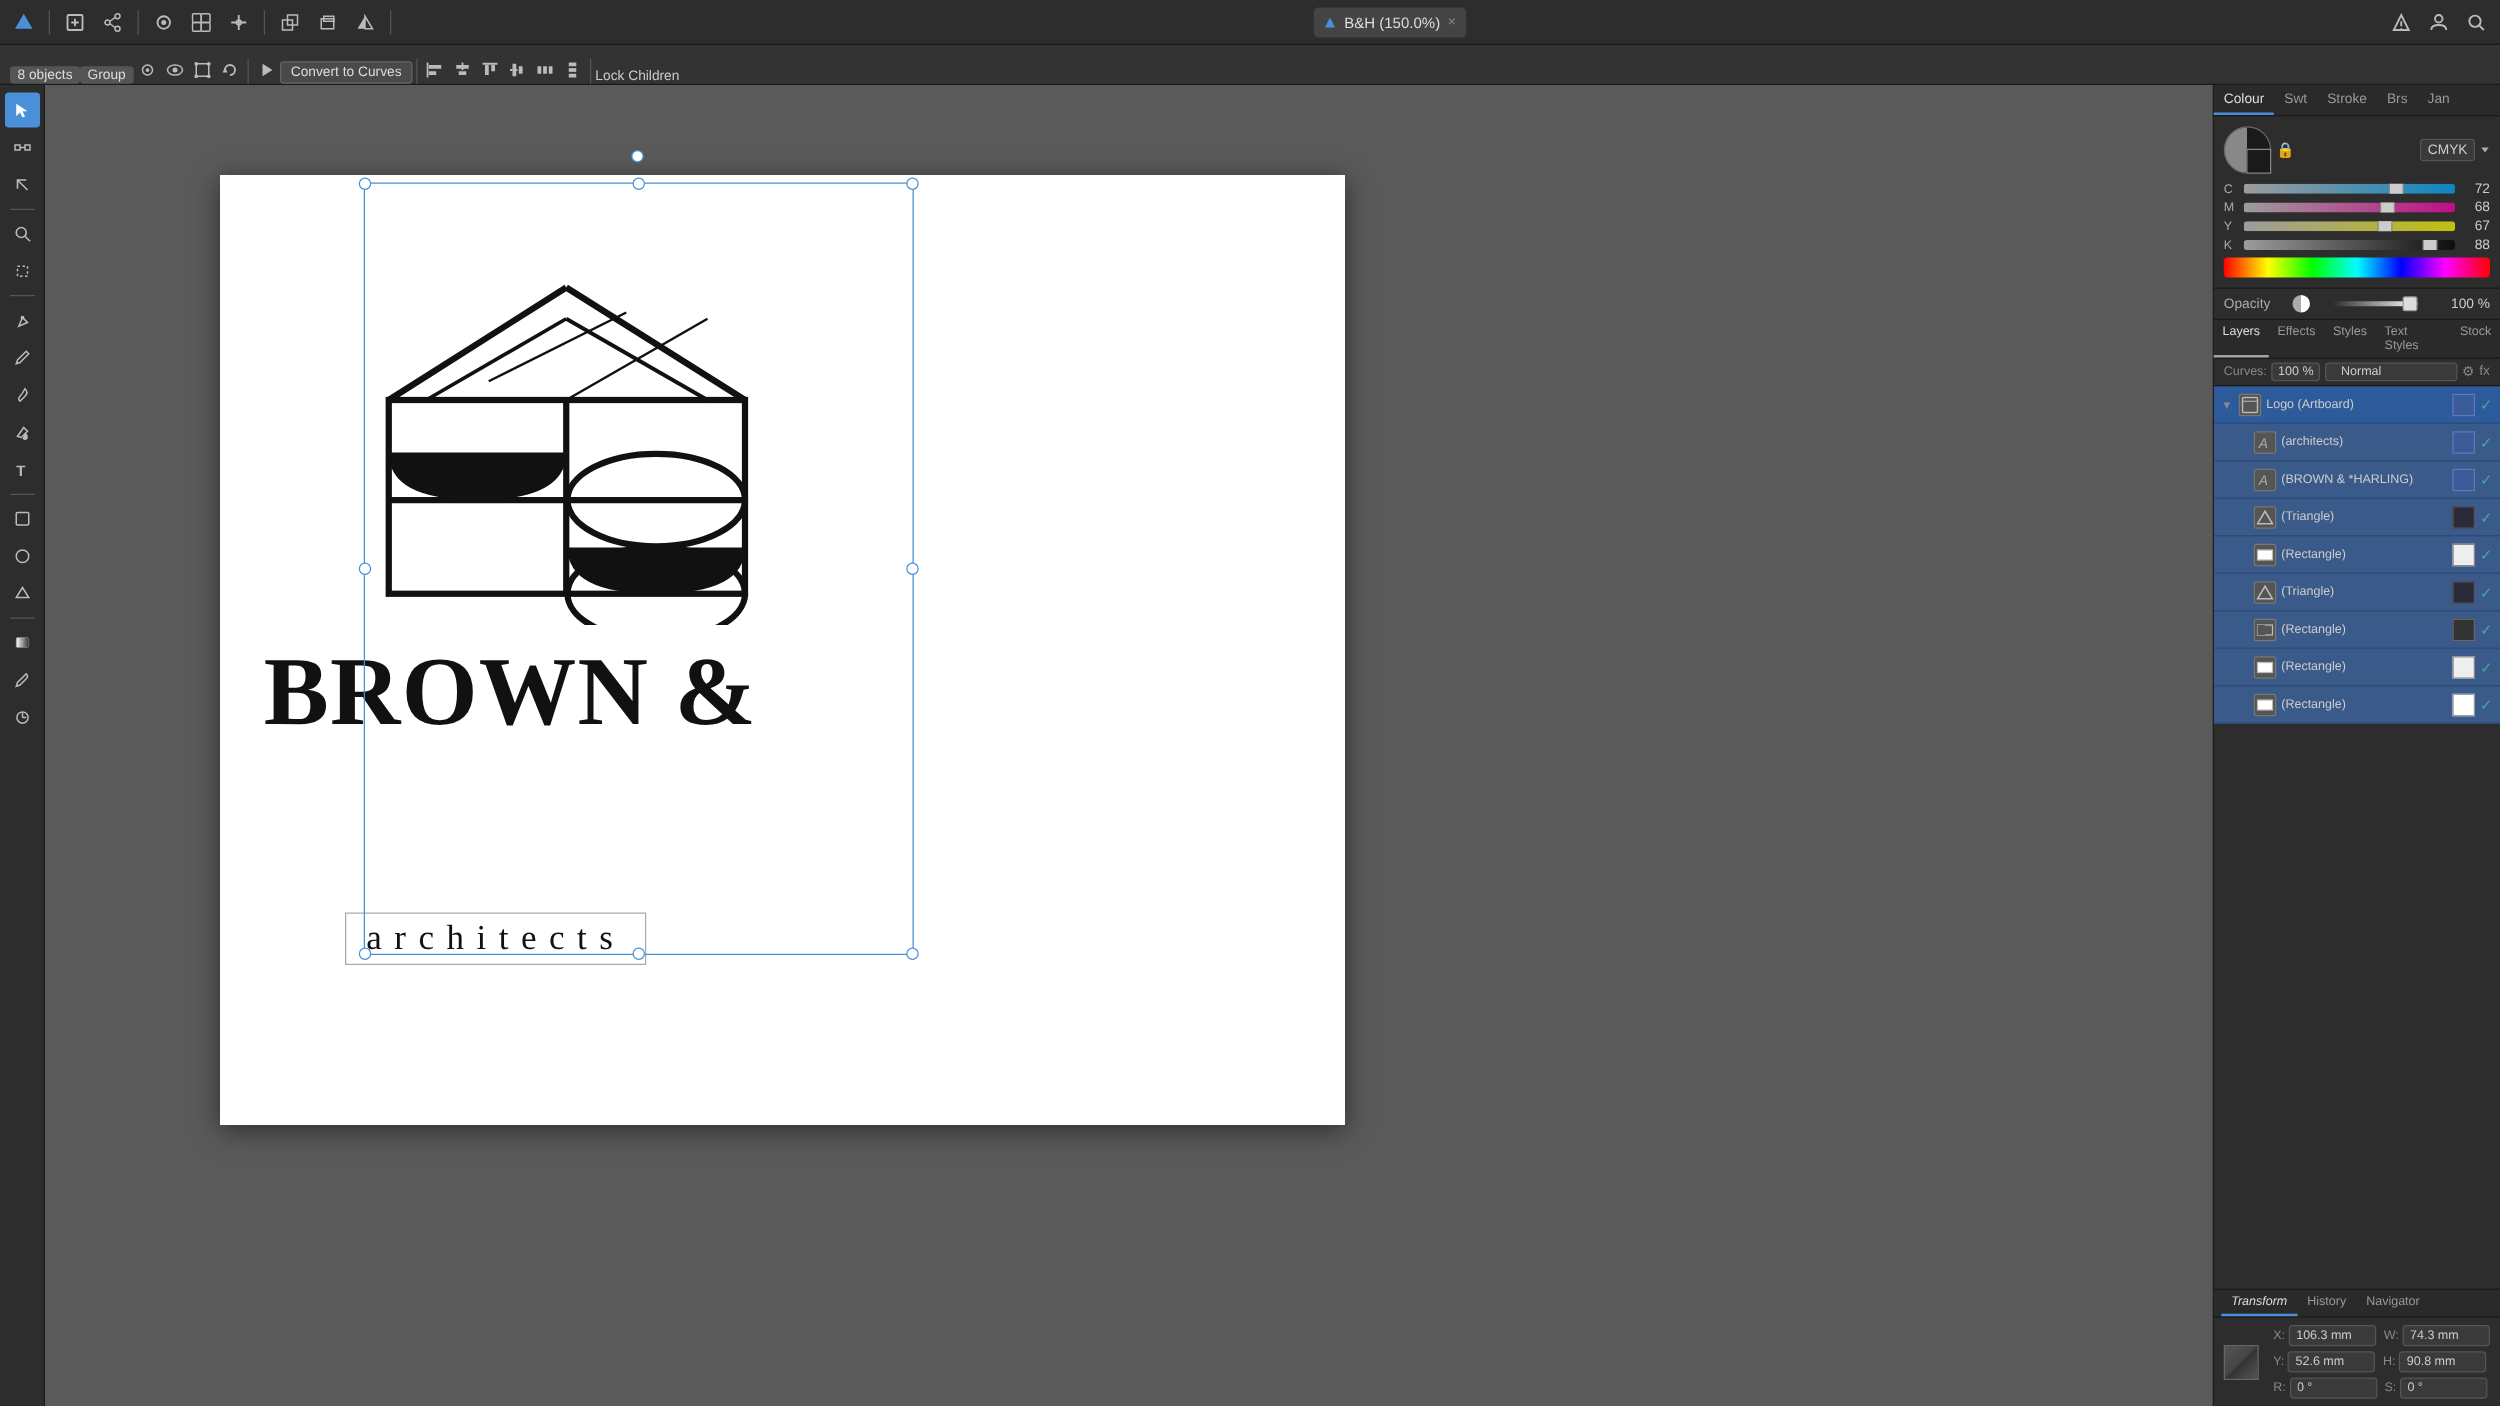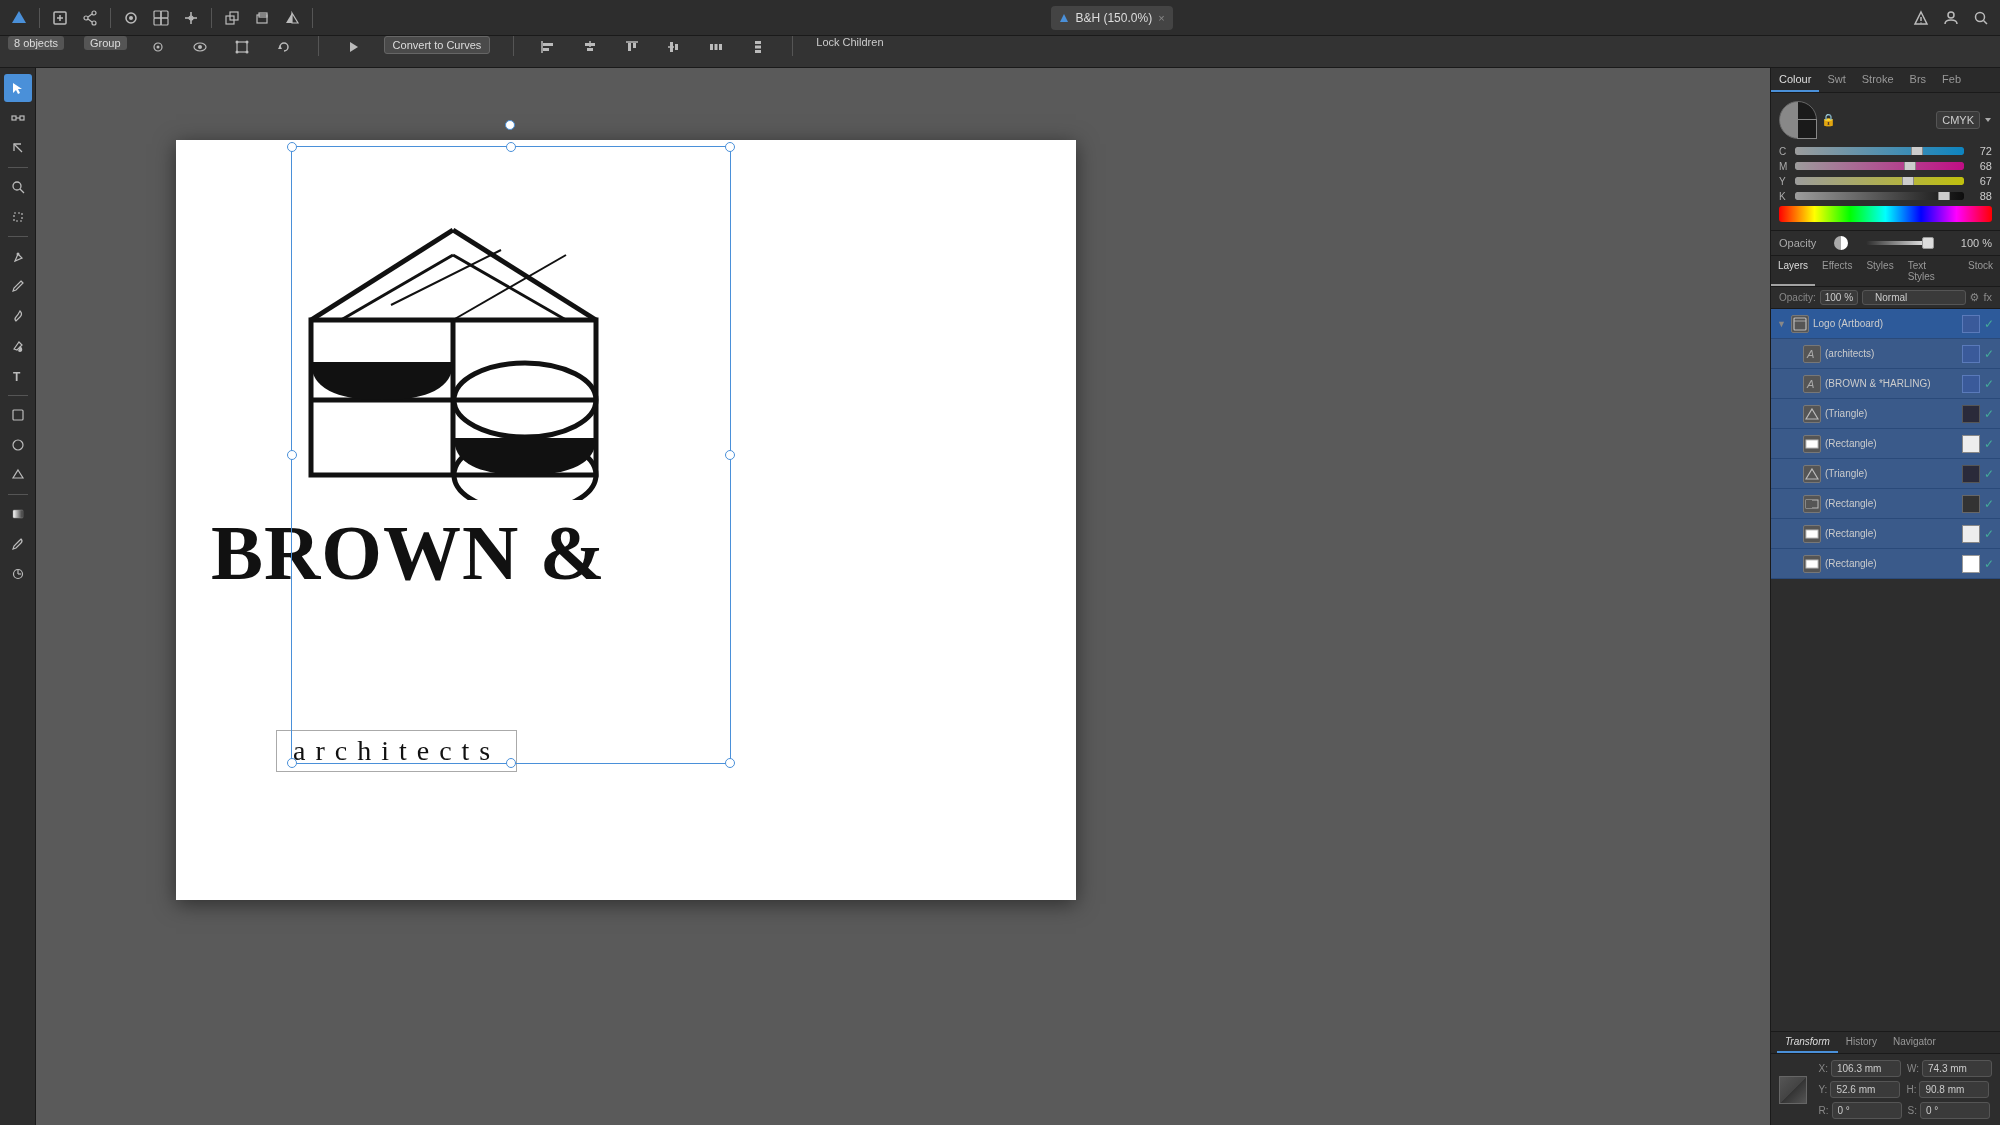--- a/index.html
+++ b/index.html
@@ -14,23 +14,23 @@
     .toolbar-icon { width: 26px; height: 26px; display: flex; align-items: center; justify-content: center; color: #ccc; font-size: 14px; cursor: pointer; border-radius: 3px; }
     .toolbar-sep { width: 1px; height: 20px; background: #555; margin: 0 3px; }
     .toolbar-title-box {
       display: flex; align-items: center; background: #444; border-radius: 4px;
       padding: 2px 8px; font-size: 12px; color: #ddd; gap: 6px; height: 24px;
     }
     .toolbar-title-box .close-x { color: #888; cursor: pointer; font-size: 11px; }
 
     
     #context-toolbar {
-      display: flex; align-items: flex-start; height: 32px;
+      display: flex; align-items: flex-end; height: 32px;
       background: #333; border-bottom: 1px solid #1a1a1a;
-      padding: 0 8px; gap: 20px; font-size: 11px; color: #ccc;
+      padding: 0 8px; gap: 0; font-size: 11px; color: #ccc;
     }
     .ctx-badge { background: #555; border-radius: 3px; padding: 1px 6px; font-size: 11px; color: #ddd; }
     .ctx-btn { background: #4a4a4a; border: 1px solid #666; border-radius: 3px; padding: 2px 8px; font-size: 11px; color: #ddd; cursor: pointer; }
     .ctx-icon { width: 22px; height: 22px; display: flex; align-items: center; justify-content: center; color: #bbb; font-size: 13px; cursor: pointer; }
 
     
     #main { display: flex; height: calc(1125px - 68px); }
 
     
     #left-tools {
@@ -488,21 +488,21 @@
     <div id="rotation-handle" style="position:absolute; top:57px; left:474px;"></div>
   </div>
 
   <div id="right-panel">
 
     <div id="right-tabs">
       <div class="r-tab active">Colour</div>
       <div class="r-tab">Swt</div>
       <div class="r-tab">Stroke</div>
       <div class="r-tab">Brs</div>
-      <div class="r-tab">Feb</div>
+      <div class="r-tab">Jan</div>
     </div>
 
     <div id="color-section">
       <div class="color-top-row">
         <div class="color-swatches">
 
           <div style="position:relative; width:38px; height:38px;">
             <div style="width:38px; height:38px; border-radius:50%; background: conic-gradient(#1a1a1a 0deg 180deg, #888 180deg 360deg); border:1px solid #666; position:absolute;"></div>
             <div style="width:20px; height:20px; background:#1a1a1a; border:1px solid #888; position:absolute; top:18px; left:18px;"></div>
           </div>
@@ -565,21 +565,21 @@
 
     <div id="layers-tabs">
       <div class="l-tab active">Layers</div>
       <div class="l-tab">Effects</div>
       <div class="l-tab">Styles</div>
       <div class="l-tab">Text Styles</div>
       <div class="l-tab">Stock</div>
     </div>
 
     <div id="layers-opacity-row">
-      <span style="color:#888;">Opacity:</span>
+      <span style="color:#888;">Curves:</span>
       <span class="l-opacity-val">100 %</span>
       <span class="l-mode">Normal</span>
       <div class="l-icons">
         <span class="l-icon">⚙</span>
         <span class="l-icon">fx</span>
       </div>
     </div>
 
     <div id="layers-list">
     <div class="layer-item top" style="padding-left: 6px;">

